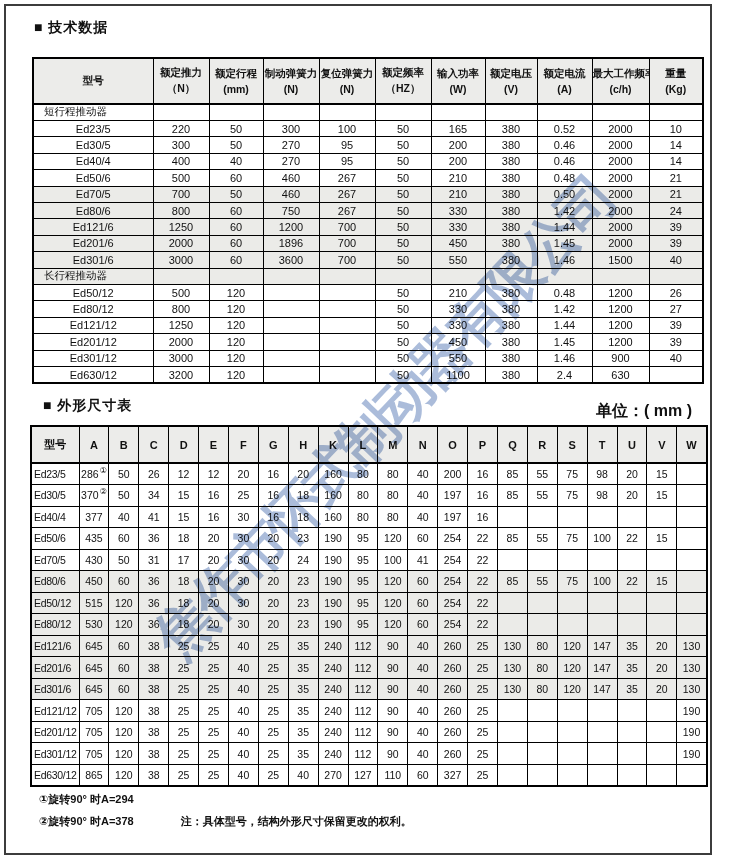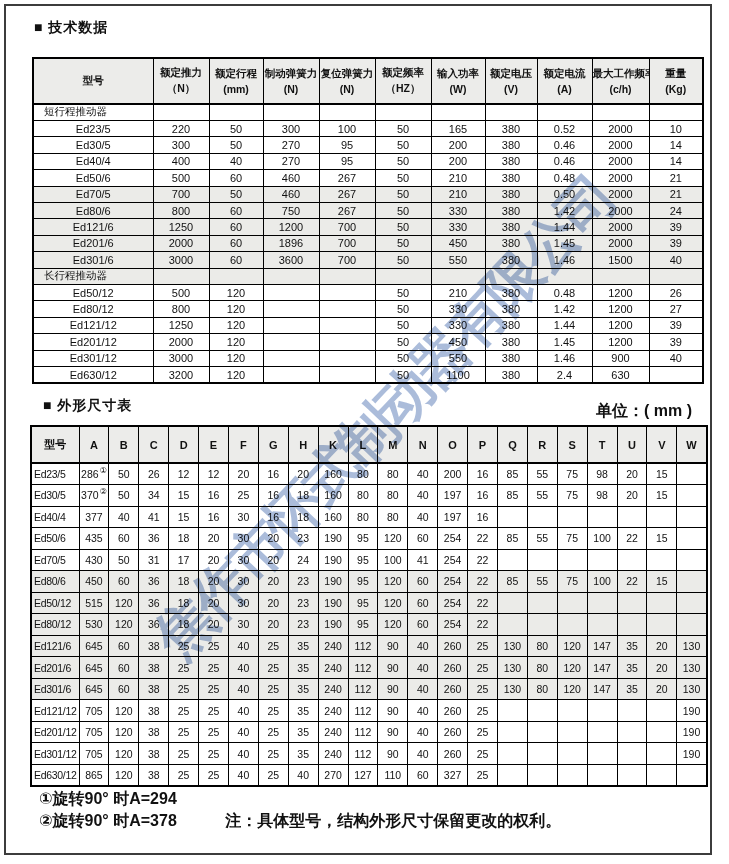--- a/index.html
+++ b/index.html
@@ -35,21 +35,21 @@
   .dim thead tr{height:37px;}
   .dim thead th{font-size:11px;border-bottom:2px solid #000;}
   .dim td{font-size:10.5px;text-align:center;vertical-align:middle;}
   .dim td.model{text-align:left;padding-left:2px;font-size:10.5px;letter-spacing:-0.3px;}
   .dim tbody tr{height:21px;}
 
   tr.shaded td{background:#ebebe8;}
 
   .supmark{font-size:8px;position:relative;top:-5px;margin-left:1px;}
 
-  .footnotes{position:absolute;left:33px;top:782px;font-size:16px;font-weight:600;line-height:22px;}
+  .footnotes{position:absolute;left:33px;top:782px;font-size:11px;font-weight:600;line-height:22px;}
   .fn-row span{display:inline-block;}
   .fn-note{margin-left:44px;}
 
   .watermark{
     position:absolute;left:44px;top:374px;width:670px;
     font-size:57px;font-weight:600;letter-spacing:-4px;white-space:nowrap;
     color:#6e8cc0;opacity:0.58;transform:rotate(-46.5deg);transform-origin:center;
     font-family:"DejaVu Serif","Liberation Serif",serif;
     pointer-events:none;z-index:5;mix-blend-mode:multiply;text-align:center;
   }

